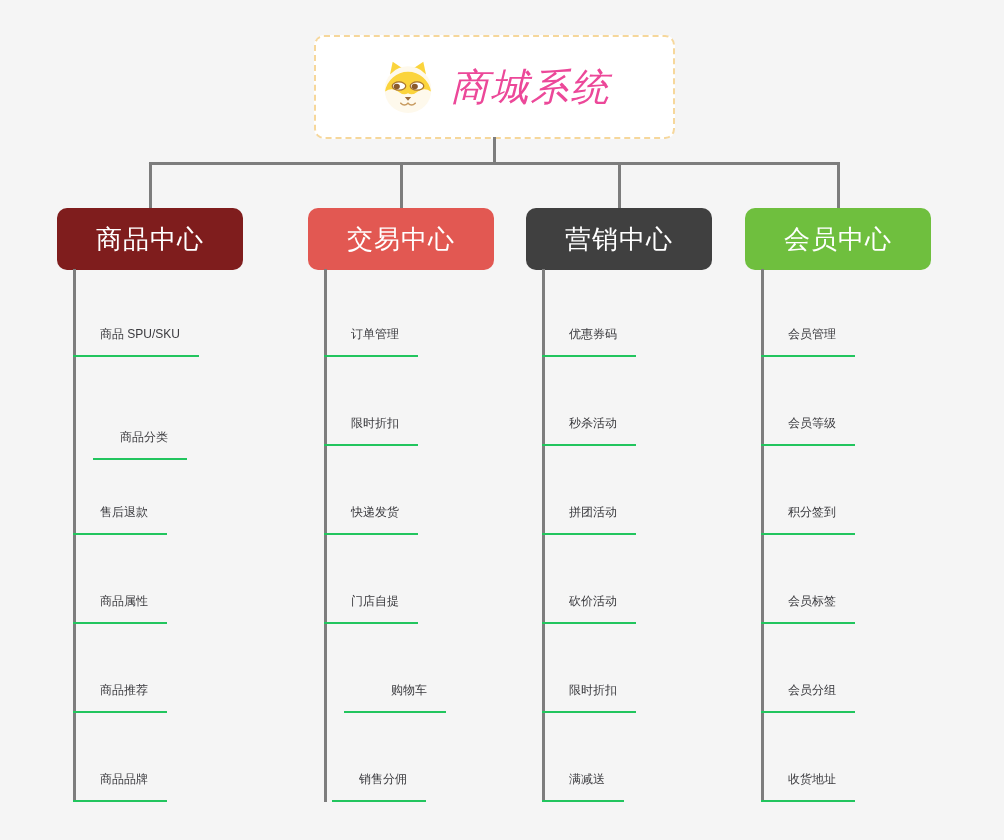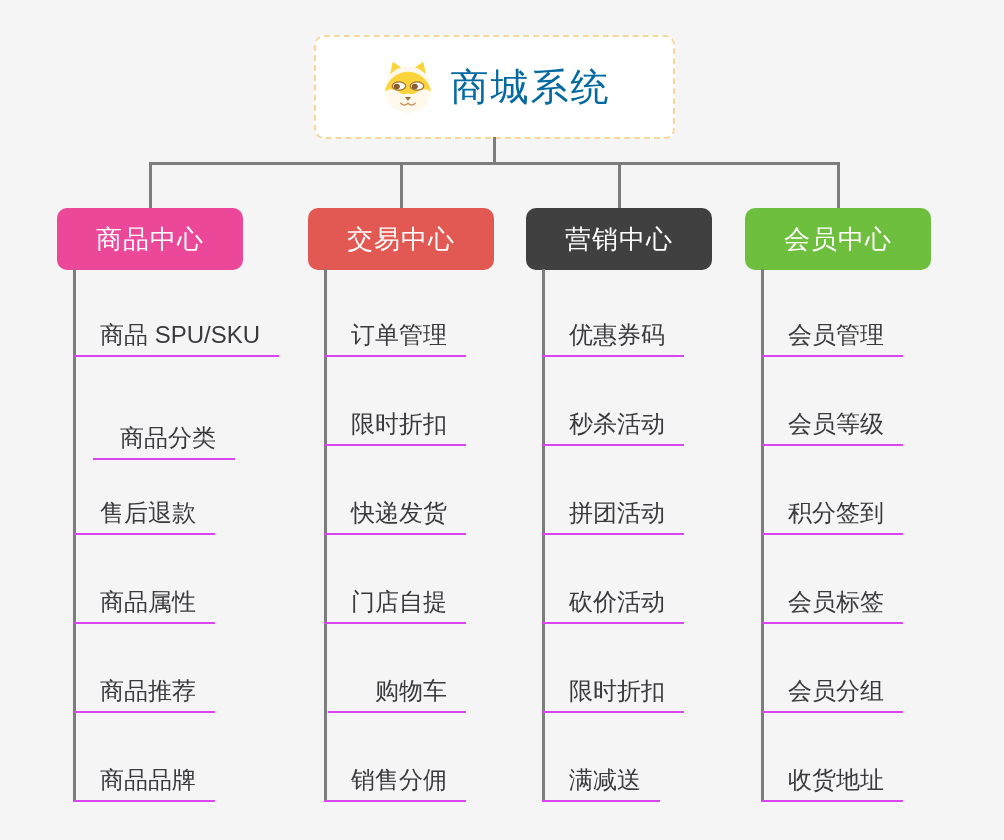--- a/index.html
+++ b/index.html
@@ -11,21 +11,21 @@
   }
   #canvas{position:absolute;inset:0;}
 
   
   #root-node{
     position:absolute;left:314px;top:35px;width:361px;height:104px;
     background:#ffffff;border:2px dashed #f6d79b;border-radius:10px;
     box-sizing:border-box;
     display:flex;align-items:center;justify-content:center;gap:14px;
   }
-  #root-title{font-size:38px;letter-spacing:2px;color:#0369a1;}
+  #root-title{font-size:38px;letter-spacing:2px;color:#ec4899;font-style:italic;}
   .dog-icon{width:58px;height:54px;display:block;}
 
   
   .conn{position:absolute;background:#7d7d7d;}
   #root-drop{left:493px;top:137px;width:3px;height:27px;}
   #top-rail{left:149px;top:162px;width:690px;height:3px;border-radius:2px;}
   .branch-drop{width:3px;top:162px;height:47px;}
 
   
   .branch-box{
@@ -36,22 +36,22 @@
   }
 
   
   .spine{position:absolute;top:269px;width:3px;height:533px;background:#7d7d7d;}
 
   
   .leaf{
     position:absolute;
     display:inline-block;
     padding:0 19px 7px 27px;
-    border-bottom:2px solid #d946ef;
-    font-size:24px;line-height:27px;color:#3a3a3e;
+    border-bottom:2px solid #22c55e;
+    font-size:12px;line-height:27px;color:#3a3a3e;
     white-space:nowrap;
   }
 </style>
 </head>
 <body>
 
 <div id="canvas">
 
   <div id="root-node">
     <span>
@@ -76,37 +76,37 @@
       </svg>
     </span>
     <span id="root-title">商城系统</span>
   </div>
 
   <div class="conn" id="root-drop"></div>
   <div class="conn" id="top-rail"></div>
 
   <div id="branches">
       <div class="conn branch-drop" style="left: 148.5px;"></div>
-      <div class="branch-box" style="left: 57px; background: #ec4899;">商品中心</div>
+      <div class="branch-box" style="left: 57px; background: #7f1d1d;">商品中心</div>
       <div class="spine" style="left: 73px;"></div>
       <div class="leaf" style="left: 73px; top: 321px;">商品 SPU/SKU</div>
       <div class="leaf" style="left: 73px; top: 424px; margin-left: 20px;">商品分类</div>
       <div class="leaf" style="left: 73px; top: 499px;">售后退款</div>
       <div class="leaf" style="left: 73px; top: 588px;">商品属性</div>
       <div class="leaf" style="left: 73px; top: 677px;">商品推荐</div>
       <div class="leaf" style="left: 73px; top: 766px;">商品品牌</div>
       <div class="conn branch-drop" style="left: 399.5px;"></div>
       <div class="branch-box" style="left: 308px; background: rgb(226, 88, 82);">交易中心</div>
       <div class="spine" style="left: 324px;"></div>
       <div class="leaf" style="left: 324px; top: 321px;">订单管理</div>
       <div class="leaf" style="left: 324px; top: 410px;">限时折扣</div>
       <div class="leaf" style="left: 324px; top: 499px;">快递发货</div>
       <div class="leaf" style="left: 324px; top: 588px;">门店自提</div>
-      <div class="leaf" style="left: 328px; top: 677px; padding-left: 47px;">购物车</div>
-      <div class="leaf" style="left: 324px; top: 766px;">销售分佣</div>
+      <div class="leaf" style="left: 344px; top: 677px; padding-left: 47px;">购物车</div>
+      <div class="leaf" style="left: 332px; top: 766px;">销售分佣</div>
       <div class="conn branch-drop" style="left: 617.5px;"></div>
       <div class="branch-box" style="left: 526px; background: #404040;">营销中心</div>
       <div class="spine" style="left: 542px;"></div>
       <div class="leaf" style="left: 542px; top: 321px;">优惠券码</div>
       <div class="leaf" style="left: 542px; top: 410px;">秒杀活动</div>
       <div class="leaf" style="left: 542px; top: 499px;">拼团活动</div>
       <div class="leaf" style="left: 542px; top: 588px;">砍价活动</div>
       <div class="leaf" style="left: 542px; top: 677px;">限时折扣</div>
       <div class="leaf" style="left: 542px; top: 766px;">满减送</div>
       <div class="conn branch-drop" style="left: 836.5px;"></div>

